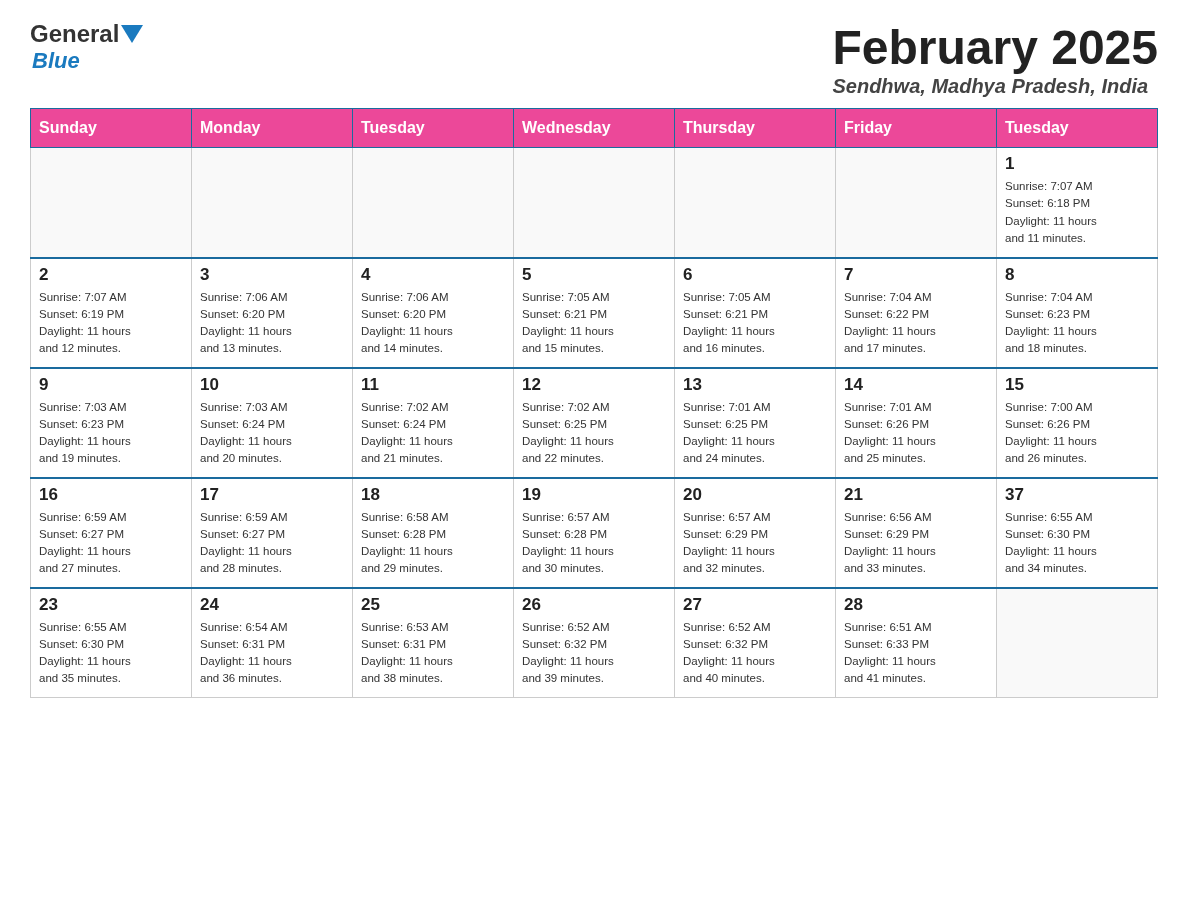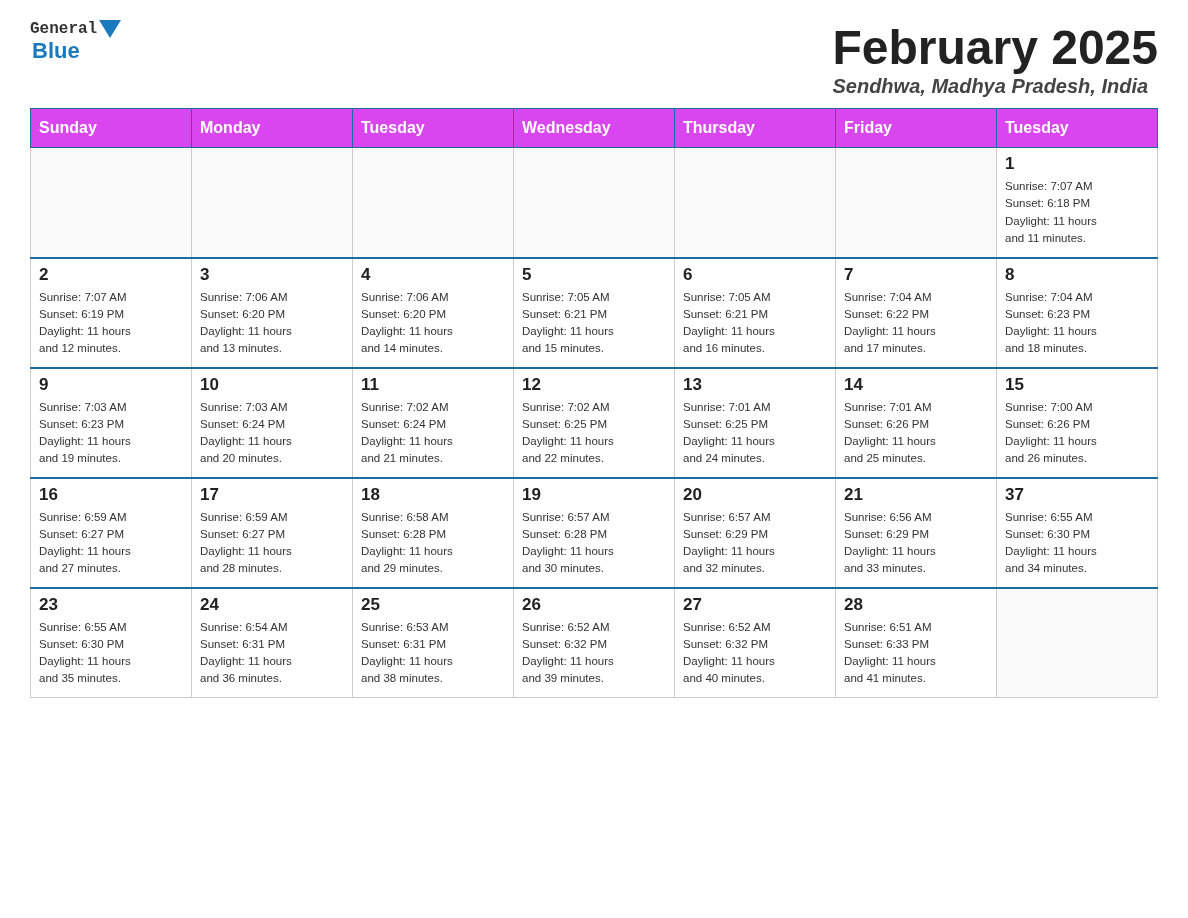--- a/index.html
+++ b/index.html
@@ -10,24 +10,23 @@
       min-height: 918px;
       padding: 20px 30px;
     }
     .header {
       display: flex;
       justify-content: space-between;
       align-items: flex-start;
       margin-bottom: 10px;
     }
     .logo-text-general {
-      font-size: 16px;
+      font-size: 24px;
       font-weight: bold;
       color: #333;
-      font-family: Liberation Mono, monospace;
     }
     .title-section {
       text-align: left;
     }
     .calendar-title {
       font-size: 48px;
       font-weight: bold;
       color: #222;
     }
     .calendar-subtitle {
@@ -35,21 +34,21 @@
       color: #444;
       font-style: italic;
       font-weight: bold;
     }
     .calendar {
       width: 100%;
       border-collapse: collapse;
       margin-top: 10px;
     }
     .calendar th {
-      background-color: #d946ef;
+      background-color: #ec4899;
       color: #fff;
       font-size: 16px;
       font-weight: bold;
       padding: 10px 8px;
       text-align: left;
       border: 1px solid #1a6b9e;
     }
     .calendar td {
       border: 1px solid #ccc;
       vertical-align: top;
@@ -83,20 +82,21 @@
     }
     .logo-line1 {
       display: flex;
       align-items: center;
     }
     .logo-line2 {
       font-size: 22px;
       font-weight: bold;
       color: #1a7abf;
       margin-left: 2px;
+      font-style: italic;
     }
   </style>
 </head>
 <body>
 
 <div class="header">
   <div class="logo-wrapper">
     <div class="logo-line1">
       <span class="logo-text-general">General</span>
       <div style="display:flex;align-items:center;margin-left:2px;">

